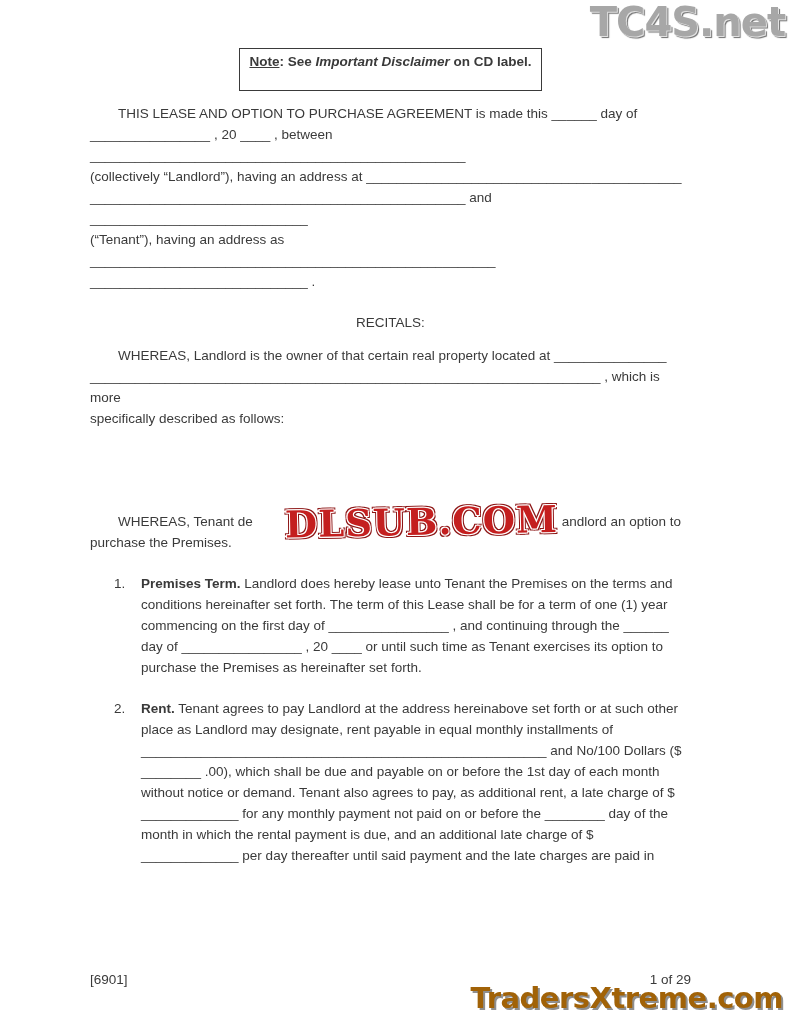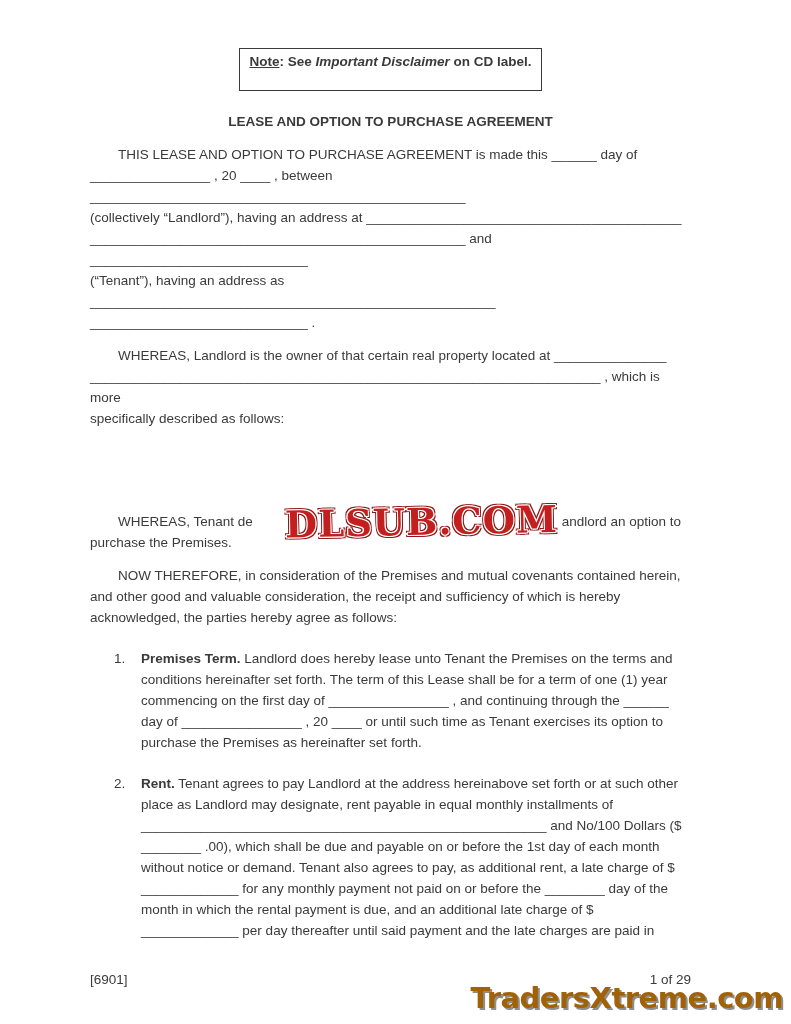--- a/index.html
+++ b/index.html
@@ -102,45 +102,45 @@
     letter-spacing: -0.5px;
     color: #a16207;
     text-shadow: 2px 2px 0 #8f8f8f;
   }
 </style>
 </head>
 <body>
 
 <div class="page">
 
+  <div class="brand-top">TC4S.net</div>
 
   <div class="content">
 
     <div class="note-box"><span class="note-u">Note</span><span>: See </span><span class="note-i">Important Disclaimer</span><span> on CD label.</span></div>
 
-    <div class="doc-title">LEASE AND OPTION TO PURCHASE AGREEMENT</div>
 
     <p class="indent prewrap">THIS LEASE AND OPTION TO PURCHASE AGREEMENT is made this ______ day of
 ________________ , 20 ____ , between __________________________________________________
 (collectively “Landlord”), having an address at __________________________________________
 __________________________________________________ and _____________________________
 (“Tenant”), having an address as ______________________________________________________
 _____________________________ .</p>
 
+    <div class="recitals">RECITALS:</div>
 
     <p class="indent prewrap">WHEREAS, Landlord is the owner of that certain real property located at _______________
 ____________________________________________________________________ , which is more
 specifically described as follows:</p>
 
     <div class="desc-space"></div>
 
 
     <p class="indent"><span>WHEREAS, Tenant de</span><span class="watermark">DLSUB.COM</span><span>andlord an option to purchase the Premises.</span></p>
 
-    <p class="indent">NOW THEREFORE, in consideration of the Premises and mutual covenants contained herein, and other good and valuable consideration, the receipt and sufficiency of which is hereby acknowledged, the parties hereby agree as follows:</p>
 
     <div class="list">
 
       <div class="list-item">
         <span class="list-num">1.</span>
         <div class="list-body"><span class="item-title">Premises Term.</span> <span>Landlord does hereby lease unto Tenant the Premises on the terms and conditions hereinafter set forth. The term of this Lease shall be for a term of one (1) year commencing on the first day of ________________ , and continuing through the ______ day of ________________ , 20 ____ or until such time as Tenant exercises its option to purchase the Premises as hereinafter set forth.</span></div>
       </div>
 
       <div class="list-item">
         <span class="list-num">2.</span>

